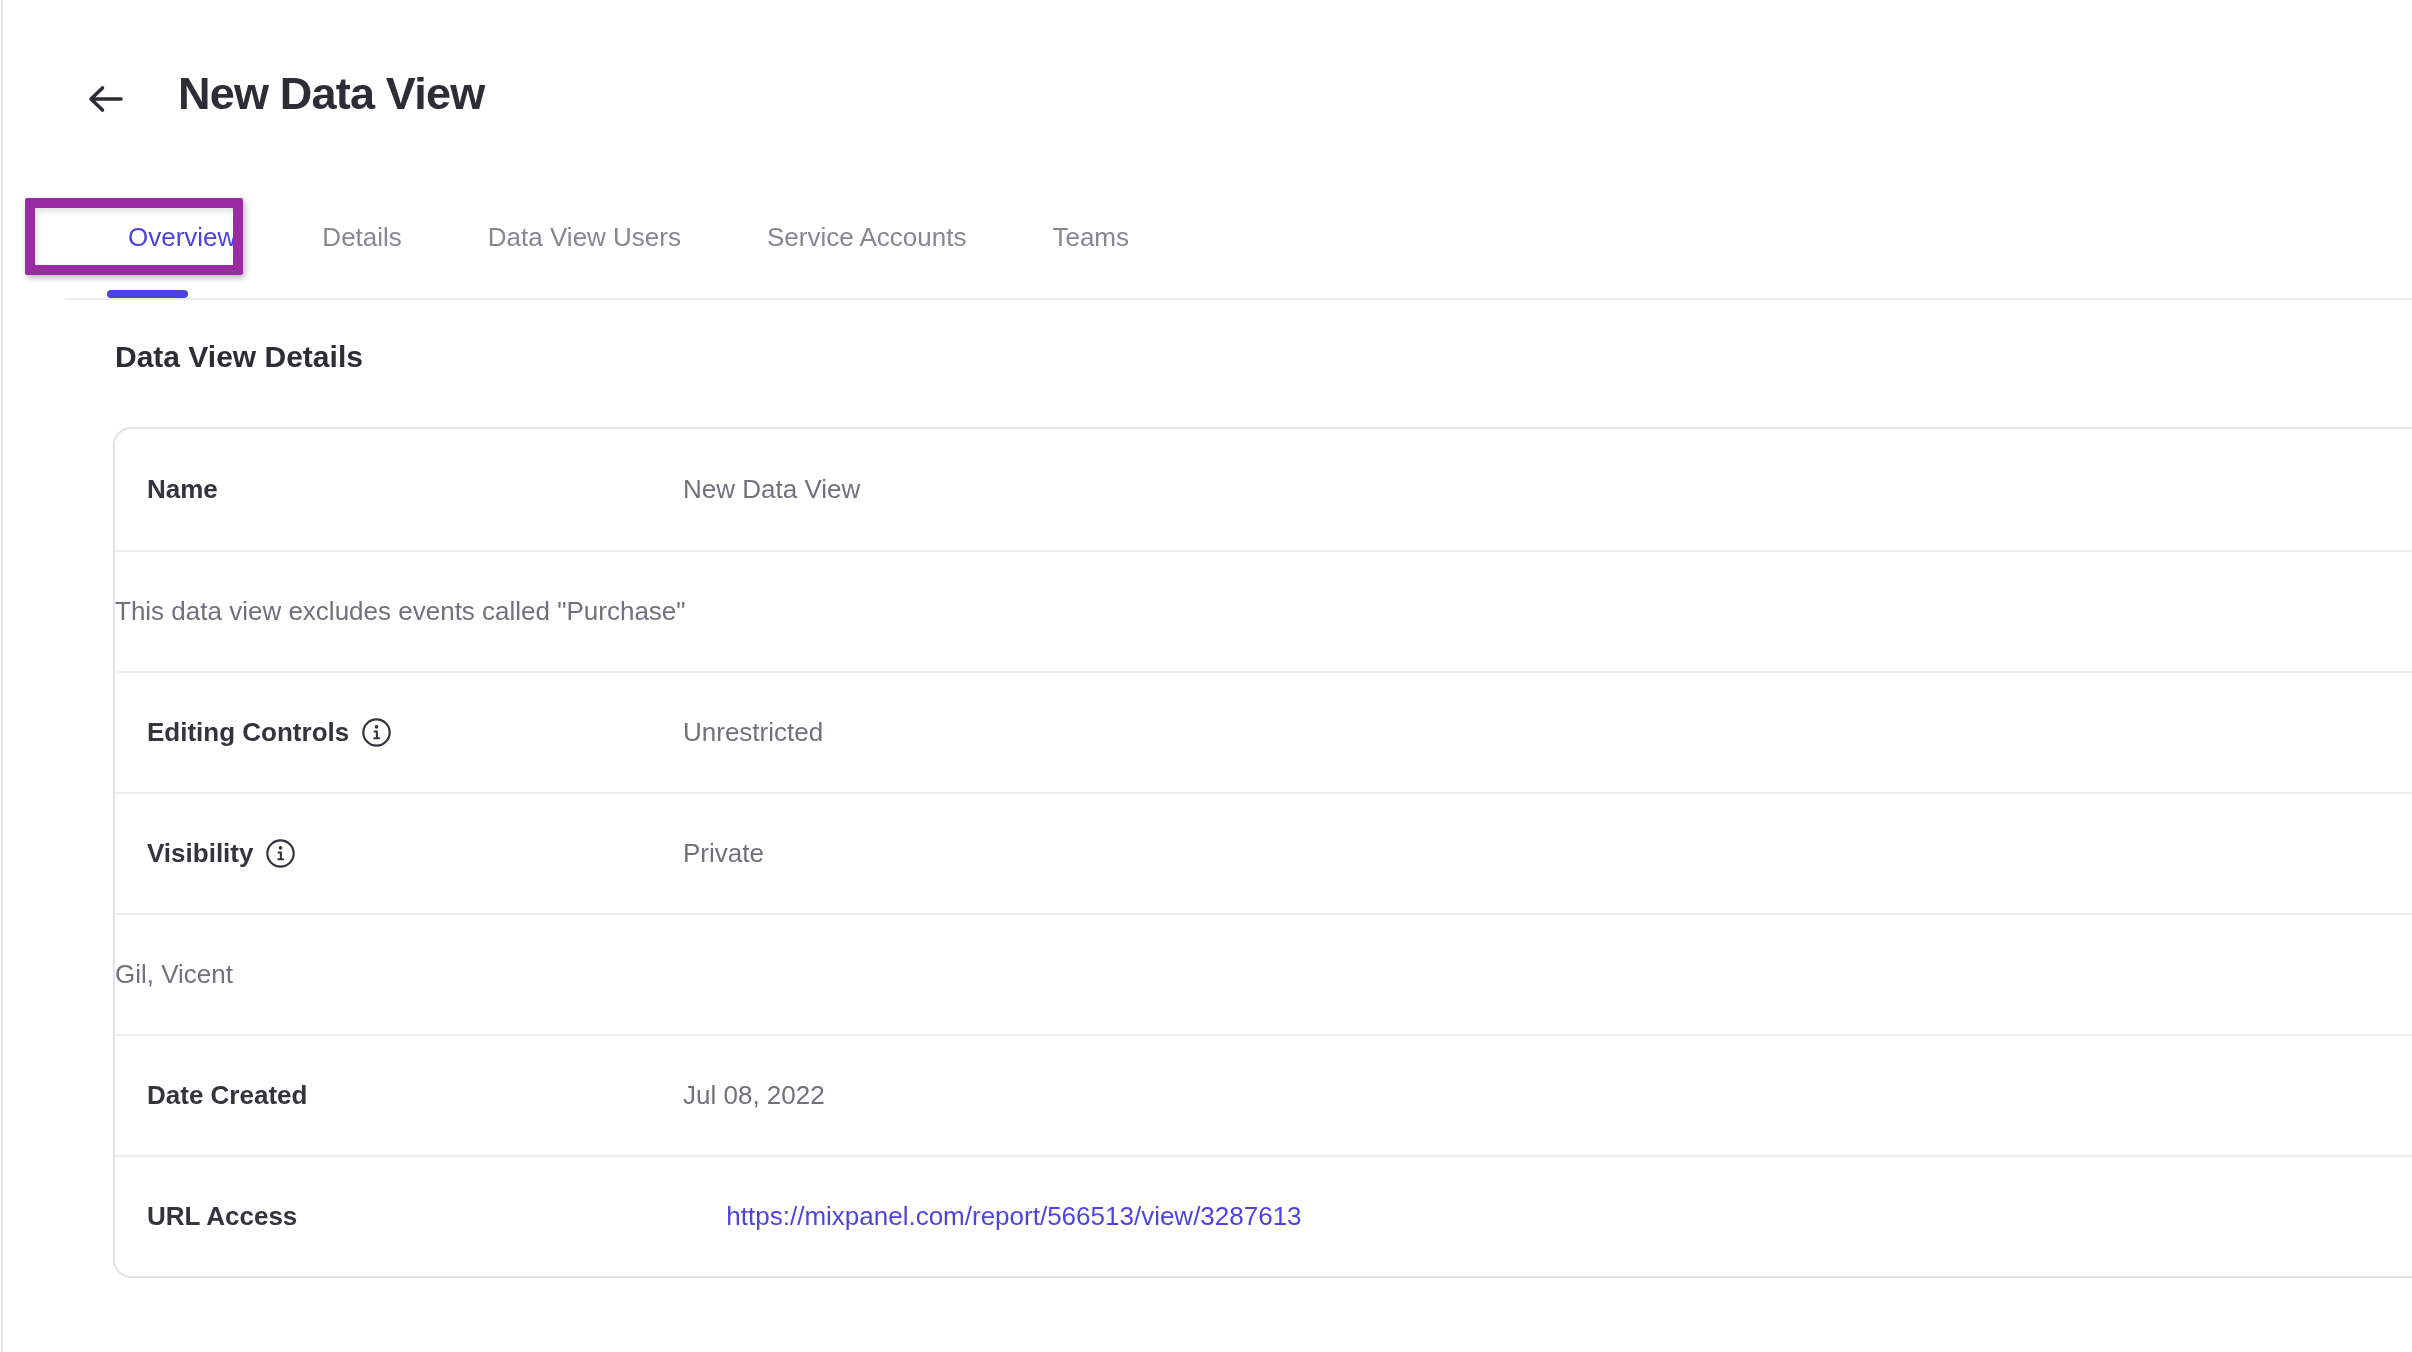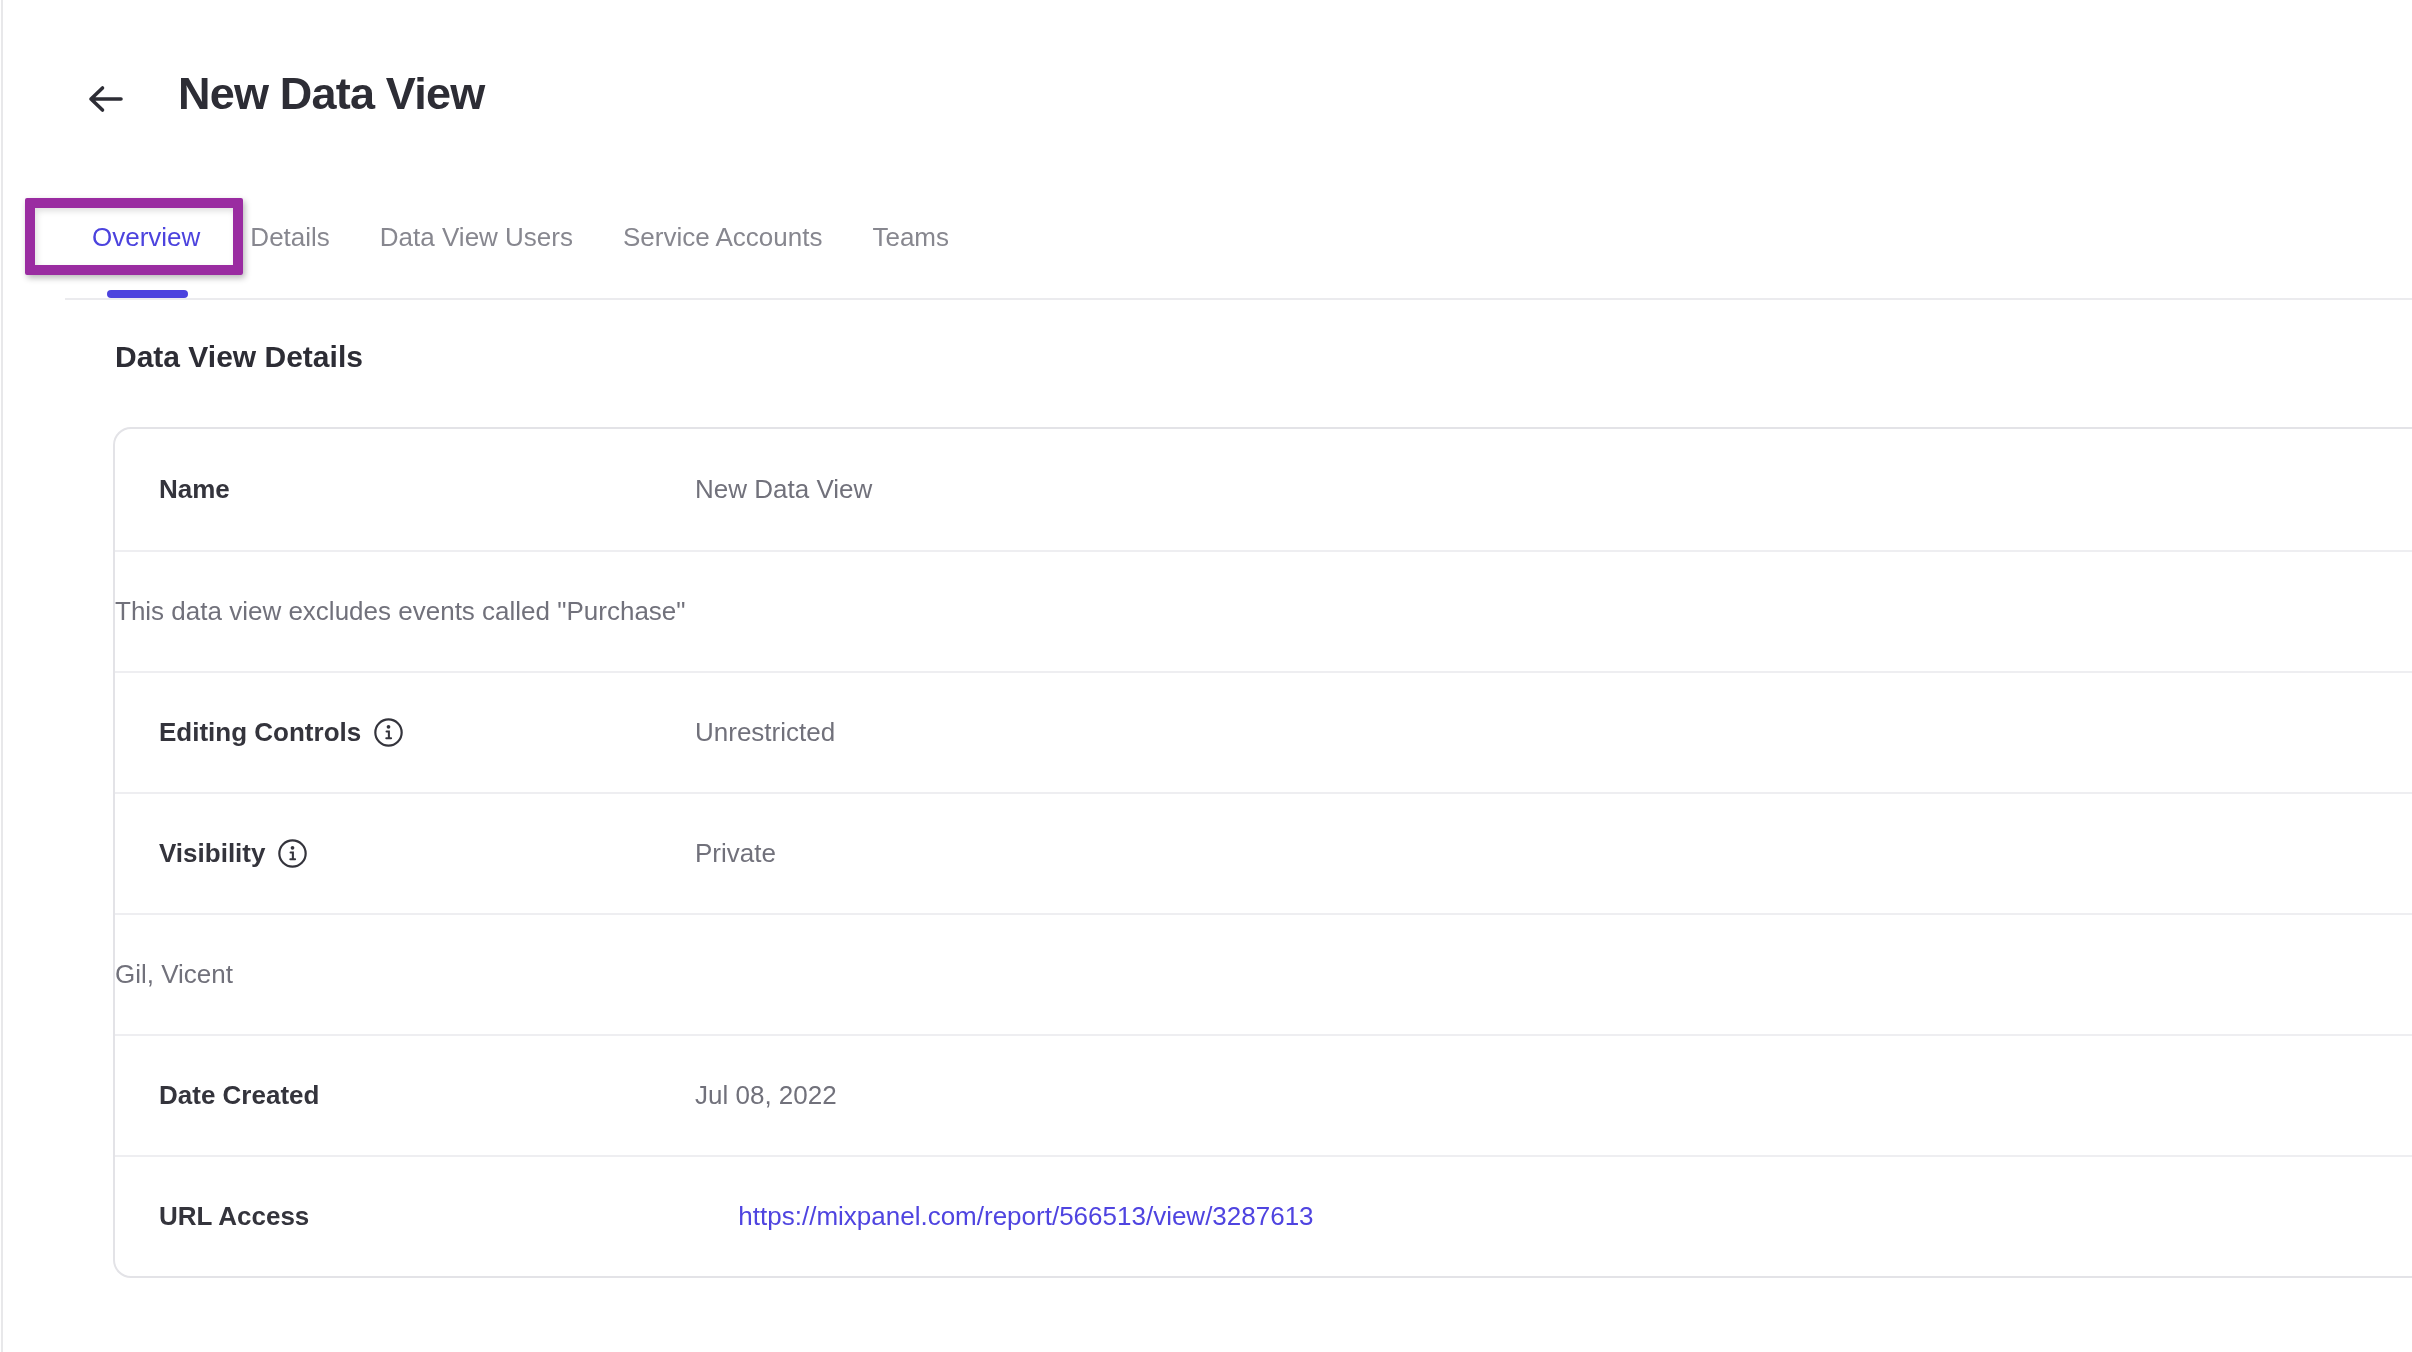--- a/index.html
+++ b/index.html
@@ -25,21 +25,21 @@
     position:absolute;left:178px;top:68px;
     font-size:45px;font-weight:700;letter-spacing:-0.8px;
     color:#2d2d35;white-space:nowrap;
   }
   
   .tabs{
     position:absolute;left:92px;top:221px;
     display:flex;gap:50px;align-items:center;
     font-size:26px;line-height:32px;white-space:nowrap;
   }
-  .tab{color:#87878f;cursor:pointer;}
+  .tab{color:#87878f;cursor:pointer;margin-left:36px;}
   .tab.active{color:#4c43de;font-weight:500;}
   .tab-indicator{
     position:absolute;left:107px;top:290px;width:81px;height:8px;
     border-radius:4px;background:#4c43de;z-index:3;
   }
   .tabs-divider{
     position:absolute;left:65px;top:298px;width:2347px;height:2px;
     background:#ebebee;
   }
   
@@ -61,21 +61,21 @@
     box-sizing:border-box;
     border:2px solid #e3e3e7;border-radius:18px;
     background:#ffffff;
     display:grid;grid-template-rows:repeat(7,1fr);
   }
   .detail-row{
     display:flex;align-items:center;
   }
   .detail-row + .detail-row{border-top:2px solid #eeeef1;}
   .label-cell{
-    margin-left:44px;width:536px;flex:0 0 536px;
+    margin-left:32px;width:536px;flex:0 0 536px;
     display:flex;align-items:center;gap:12px;
     font-size:26px;font-weight:600;color:#34343c;
   }
   .value-cell{
     font-size:26px;color:#71717b;white-space:pre-wrap;
   }
   .value-cell a{
     color:#4f44e0;text-decoration:none;cursor:pointer;margin-top:20px;
   }
   .info-icon{

